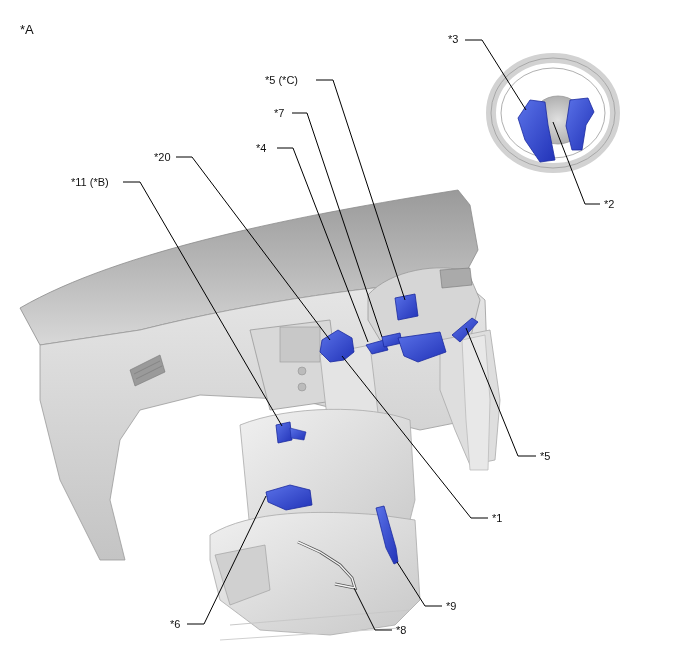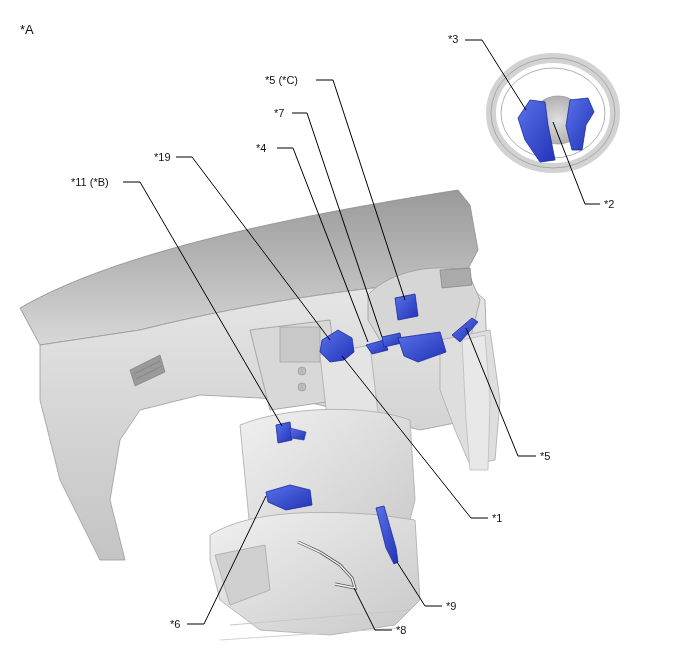--- a/index.html
+++ b/index.html
@@ -138,21 +138,21 @@
   </g>
 </svg>
 
 <div class="view-label">*A</div>
 
 <div class="label" style="left:448px; top:33px;">*3</div>
 <div class="label" style="left:604px; top:198px;">*2</div>
 <div class="label" style="left:265px; top:74px;">*5 (*C)</div>
 <div class="label" style="left:274px; top:107px;">*7</div>
 <div class="label" style="left:256px; top:142px;">*4</div>
-<div class="label" style="left:154px; top:151px;">*19</div>
+<div class="label" style="left:154px; top:151px;">*20</div>
 <div class="label" style="left:71px; top:176px;">*11 (*B)</div>
 <div class="label" style="left:540px; top:450px;">*5</div>
 <div class="label" style="left:492px; top:512px;">*1</div>
 <div class="label" style="left:170px; top:618px;">*6</div>
 <div class="label" style="left:396px; top:624px;">*8</div>
 <div class="label" style="left:446px; top:600px;">*9</div>
 
 </div>
 
 </body></html>

